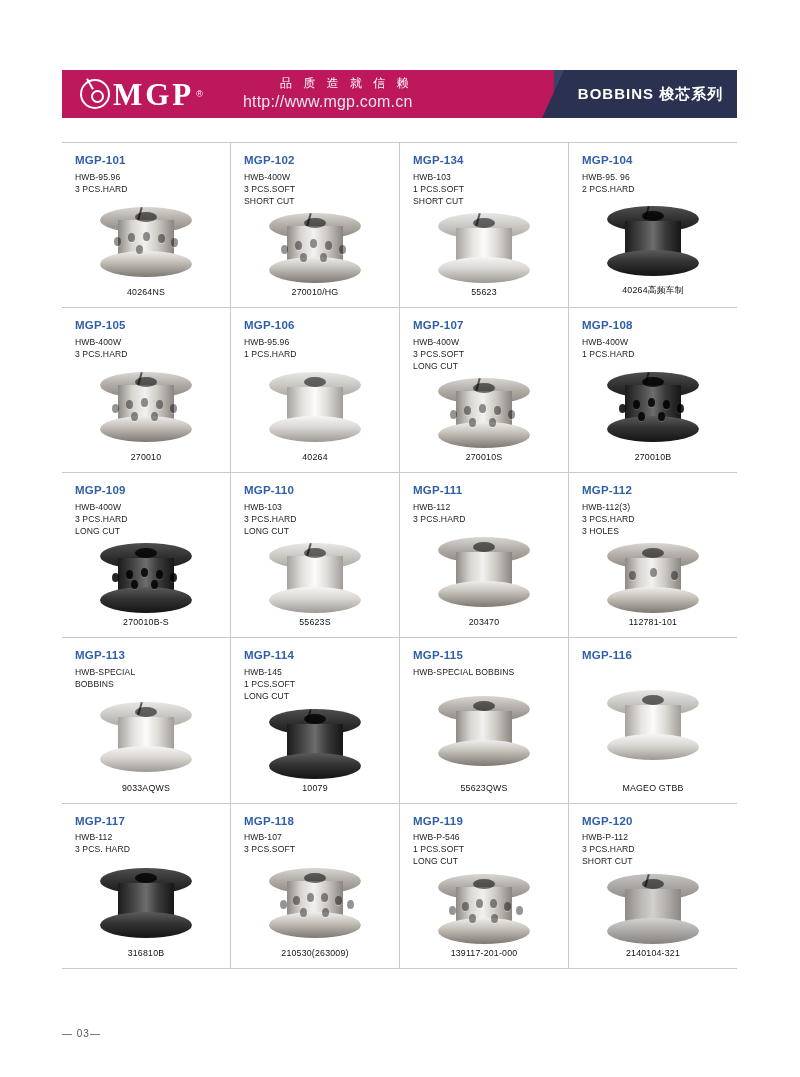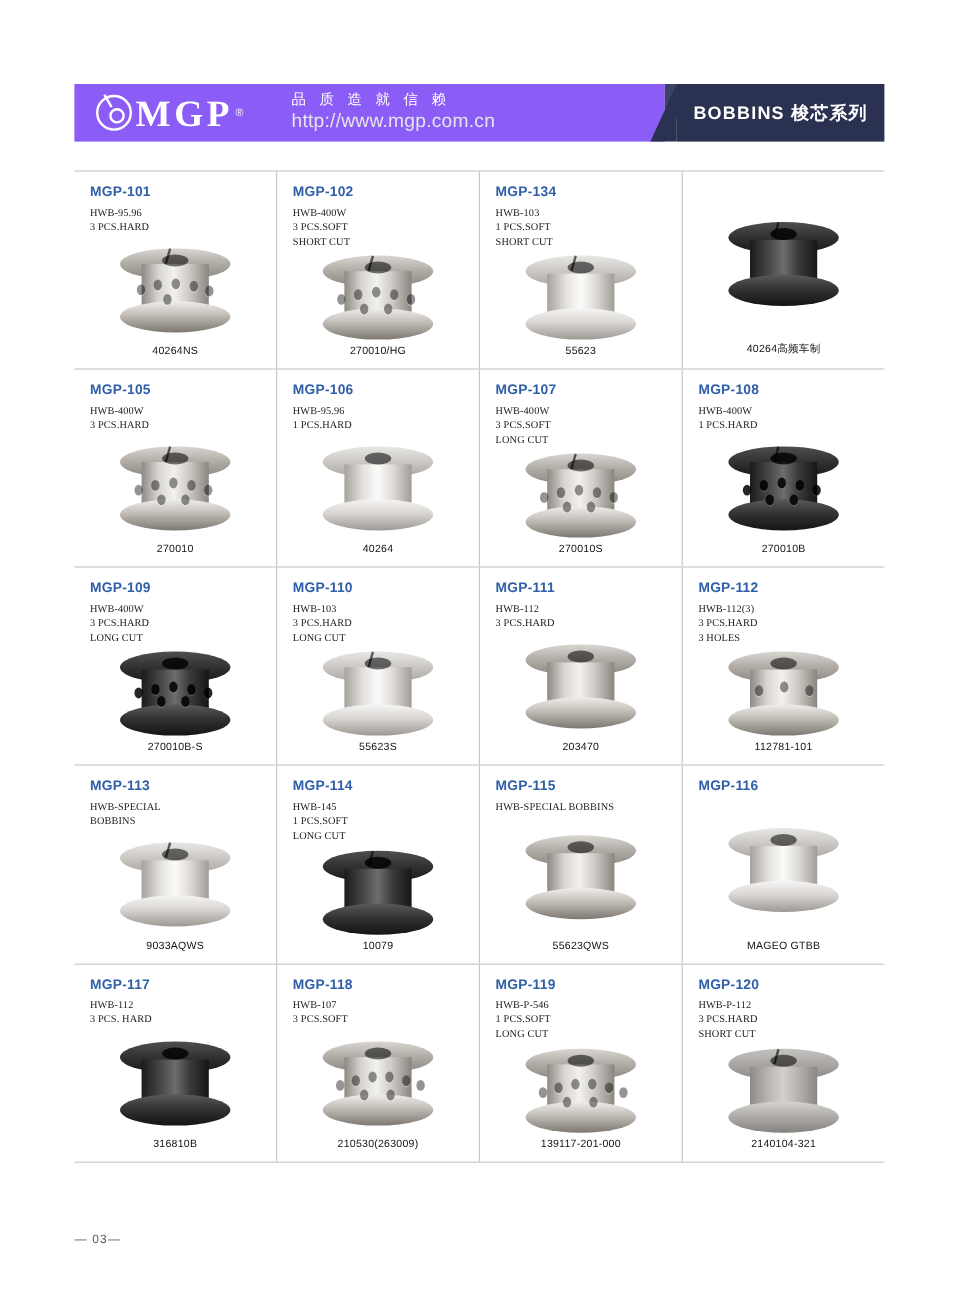--- a/index.html
+++ b/index.html
@@ -27,25 +27,26 @@
     left: 62px;
     top: 70px;
     width: 675px;
     height: 48px;
     display: flex;
     align-items: stretch;
   }
   .header-left {
     position: relative;
     flex: 0 0 492px;
-    background: #8b5cf6;
+    background: #be185d;
     display: flex;
     align-items: center;
     padding-left: 18px;
     box-sizing: border-box;
+    text-align: right;
   }
   .header-left:after {
     content: "";
     position: absolute;
     right: -24px;
     top: 0;
     width: 0;
     height: 0;
     border-top: 48px solid #3b4468;
     border-right: 24px solid transparent;
@@ -174,21 +175,20 @@
   }
   .spec {
     margin-top: 2px;
     font-size: 8.6px;
     color: #1c1c1c;
     line-height: 1.42;
     letter-spacing: 0.1px;
   }
   .spec div {
     white-space: nowrap;
-    font-family: Liberation Serif, serif;
   }
   .art {
     flex: 1 1 auto;
     display: flex;
     align-items: center;
     justify-content: center;
     padding: 4px 0 2px 0;
   }
   .caption {
     text-align: center;
@@ -386,20 +386,27 @@
             <div class="disc-front"></div>
             <div class="hub"></div>
             <div class="slot"></div>
 
           </div>
         </div>
         <div class="caption">55623</div>
       </div>
 
       <div class="cell">
+        <div class="cell-head">
+          <div class="code">MGP-104</div>
+          <div class="spec">
+            <div>HWB-95. 96</div>
+            <div>2 PCS.HARD</div>
+          </div>
+        </div>
         <div class="art">
           <div class="bobbin m-dark nohole sz-flat">
             <div class="disc-back"></div>
             <div class="barrel"></div>
             <div class="disc-front"></div>
             <div class="hub"></div>
             <div class="slot"></div>
 
           </div>
         </div>

